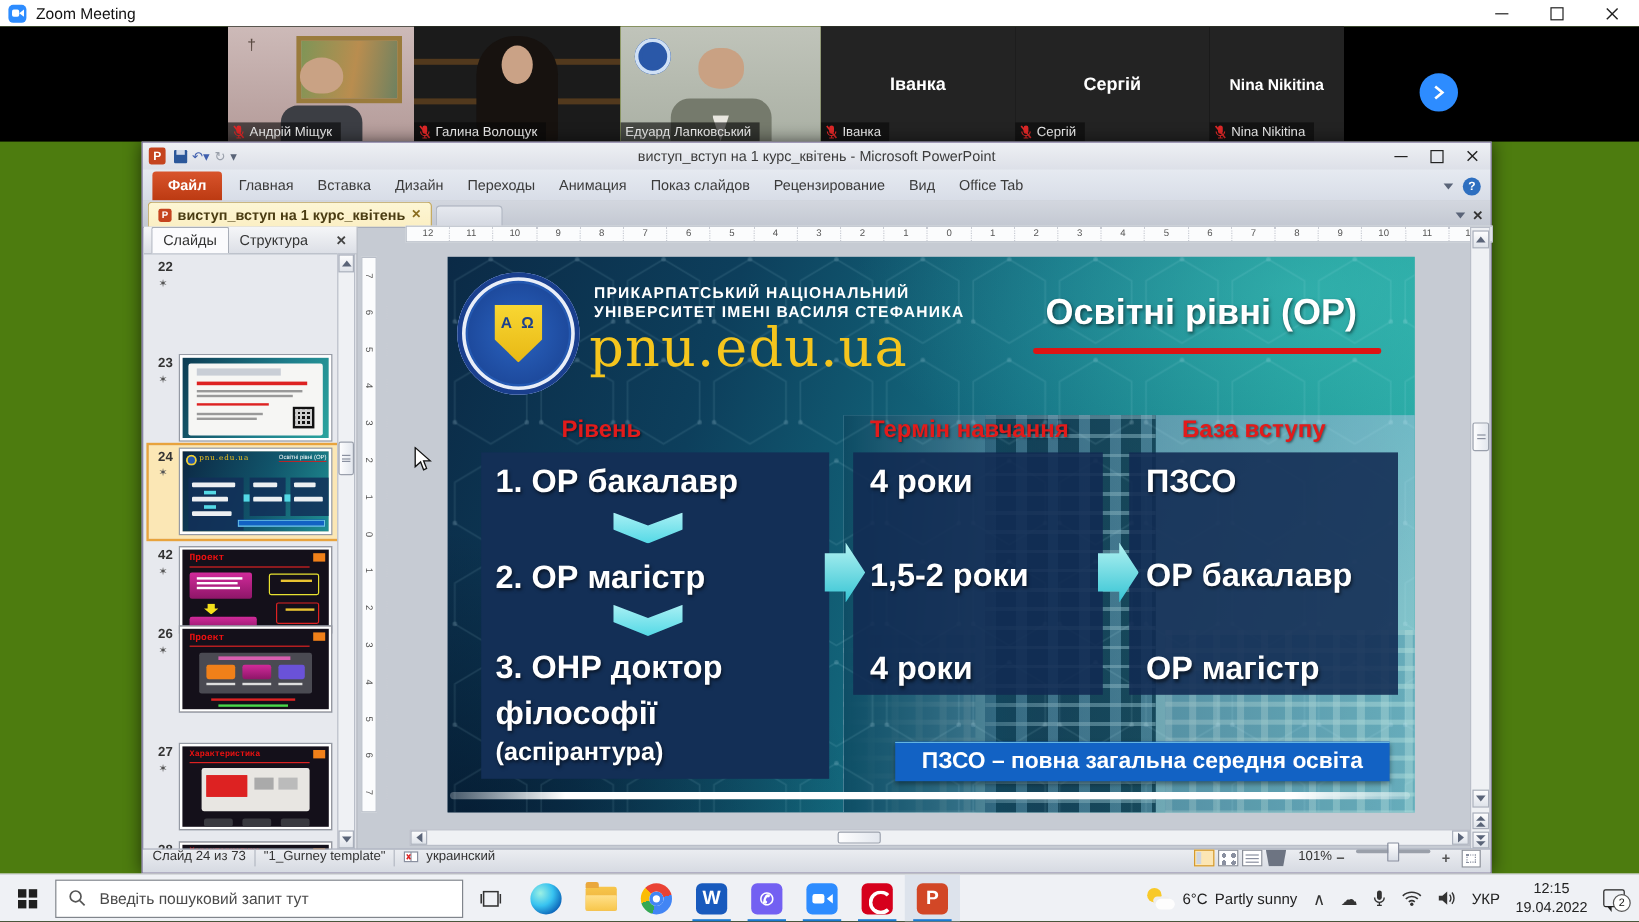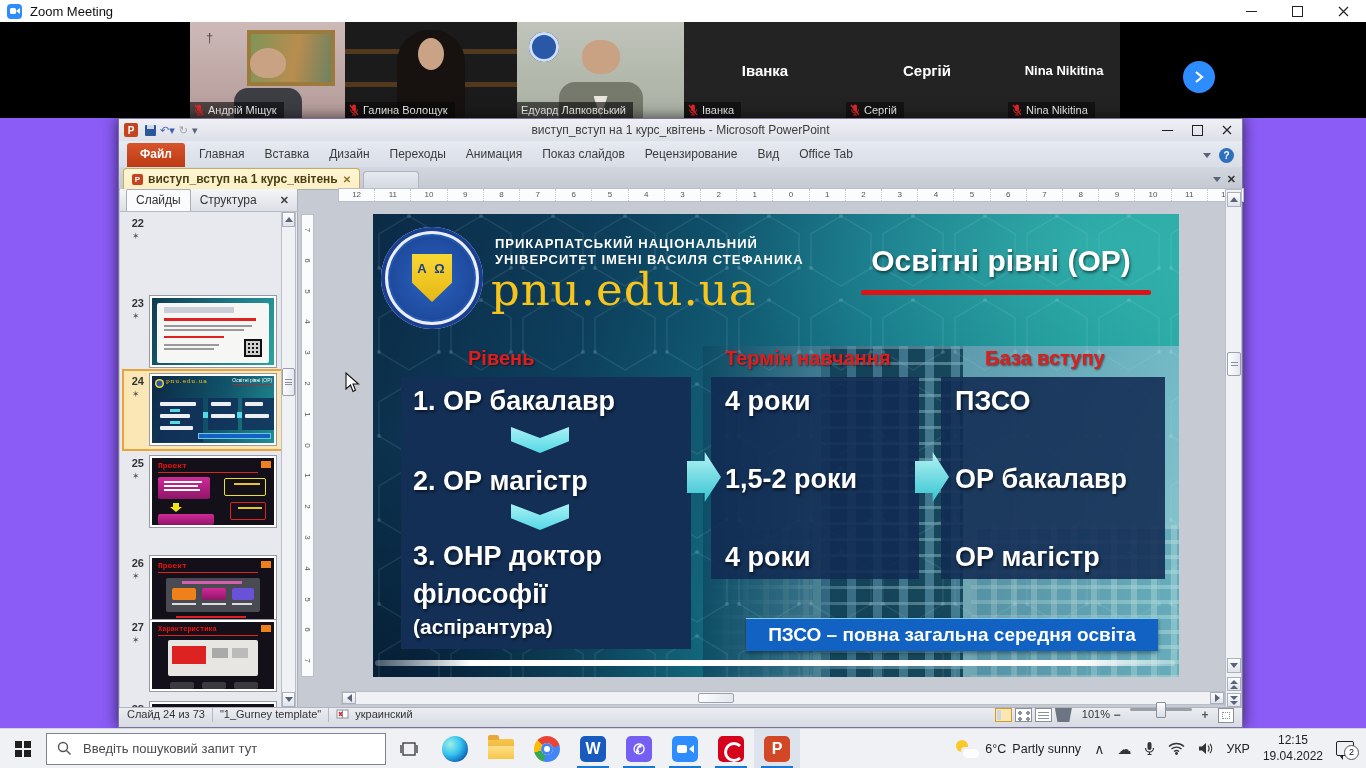--- a/index.html
+++ b/index.html
@@ -1,16 +1,16 @@
 <!DOCTYPE html>
 <html style="--zoom_accent: #2D8CFF; --active_speaker_border: #B5CE55; --file_tab_red: #C5441F; --doc_tab_active_bg: #FBEFC4; --thumb_selected_border: #E8A33D; --slide_red: #E21B1B; --slide_cyan: #54D9E6; --slide_yellow: #F5C51D; --footnote_blue: #1262C4; --taskbar_underline: #1979D2;"><head>
 <meta charset="utf-8">
 <style>
   html,body{margin:0;padding:0;background:#000;}
-  #screen{position:relative;width:1366px;height:768px;background:#8b5cf6;overflow:hidden;
+  #screen{position:relative;width:1366px;height:768px;background:#4d7c0f;overflow:hidden;
           font-family:"Liberation Sans",sans-serif;-webkit-font-smoothing:antialiased;}
   .abs{position:absolute;}
   
   .zoom-titlebar{left:0;top:0;width:1366px;height:22px;background:#fff;display:flex;align-items:center;}
   .zoom-ico{width:15px;height:15px;margin-left:7px;border-radius:4px;background:var(--zoom_accent);position:relative;}
   .zoom-ico i{position:absolute;left:3px;top:4.5px;width:6px;height:6px;background:#fff;border-radius:1.5px;}
   .zoom-ico u{position:absolute;right:2px;top:4.5px;border-top:3px solid transparent;border-bottom:3px solid transparent;border-right:4px solid #fff;}
   .zoom-title{margin-left:8px;font-size:13px;color:#111;}
   .wctl{margin-left:auto;display:flex;height:100%;}
   .wbtn{width:46px;height:100%;display:flex;align-items:center;justify-content:center;}
@@ -443,40 +443,40 @@
           <div class="ca" style="left:85px;top:36px;width:5px;height:6px"></div>
           <div class="bar" style="left:59px;top:26px;width:20px"></div>
           <div class="bar" style="left:59px;top:38px;width:24px"></div>
           <div class="bar" style="left:93px;top:26px;width:18px"></div>
           <div class="bar" style="left:93px;top:38px;width:24px"></div>
           <div class="foot"></div>
         </div>
       </div>
 
       <div class="trow" style="top:264px">
-        <span class="tnum">25</span>
+        <span class="tnum">42</span>
         <span class="tstar">✶</span>
         <div class="thumb t-dark">
           <div class="redtxt" style="left:6px;top:3px;font-size:8px">Проект</div>
           <div class="rline" style="left:6px;top:14px;width:100px;height:1px"></div>
           <div class="orangeblk"></div>
           <div class="mgbox" style="left:6px;top:19px;width:52px;height:22px"></div>
           <div class="yline" style="left:12px;top:23px;width:38px;height:2px;background:#fff"></div>
           <div class="yline" style="left:12px;top:27px;width:34px;height:2px;background:#fff"></div>
           <div class="yline" style="left:12px;top:31px;width:36px;height:2px;background:#fff"></div>
           <div class="yarrow" style="left:18px;top:45px"></div>
           <div class="mgbox" style="left:6px;top:56px;width:56px;height:11px"></div>
           <div class="whitebox" style="right:8px;top:20px;width:40px;height:16px;background:transparent;border:1px solid #e8e231"></div>
           <div class="yline" style="right:14px;top:25px;width:26px;height:2px"></div>
           <div class="whitebox" style="right:8px;top:44px;width:34px;height:16px;background:transparent;border:1px solid #d22"></div>
           <div class="yline" style="right:12px;top:49px;width:24px;height:2px"></div>
         </div>
       </div>
 
-      <div class="trow" style="top:364px">
+      <div class="trow" style="top:330px">
         <span class="tnum">26</span>
         <span class="tstar">✶</span>
         <div class="thumb t-dark">
           <div class="redtxt" style="left:6px;top:3px;font-size:8px">Проект</div>
           <div class="rline" style="left:6px;top:14px;width:100px;height:1px"></div>
           <div class="orangeblk"></div>
           <div class="whitebox" style="left:14px;top:20px;width:94px;height:34px;background:#4a4a52"></div>
           <div class="yline" style="left:30px;top:23px;width:60px;height:3px;background:#d75fb0"></div>
           <div class="mgbox" style="left:20px;top:30px;width:24px;height:12px;background:#f08019"></div>
           <div class="mgbox" style="left:50px;top:30px;width:24px;height:12px"></div>

